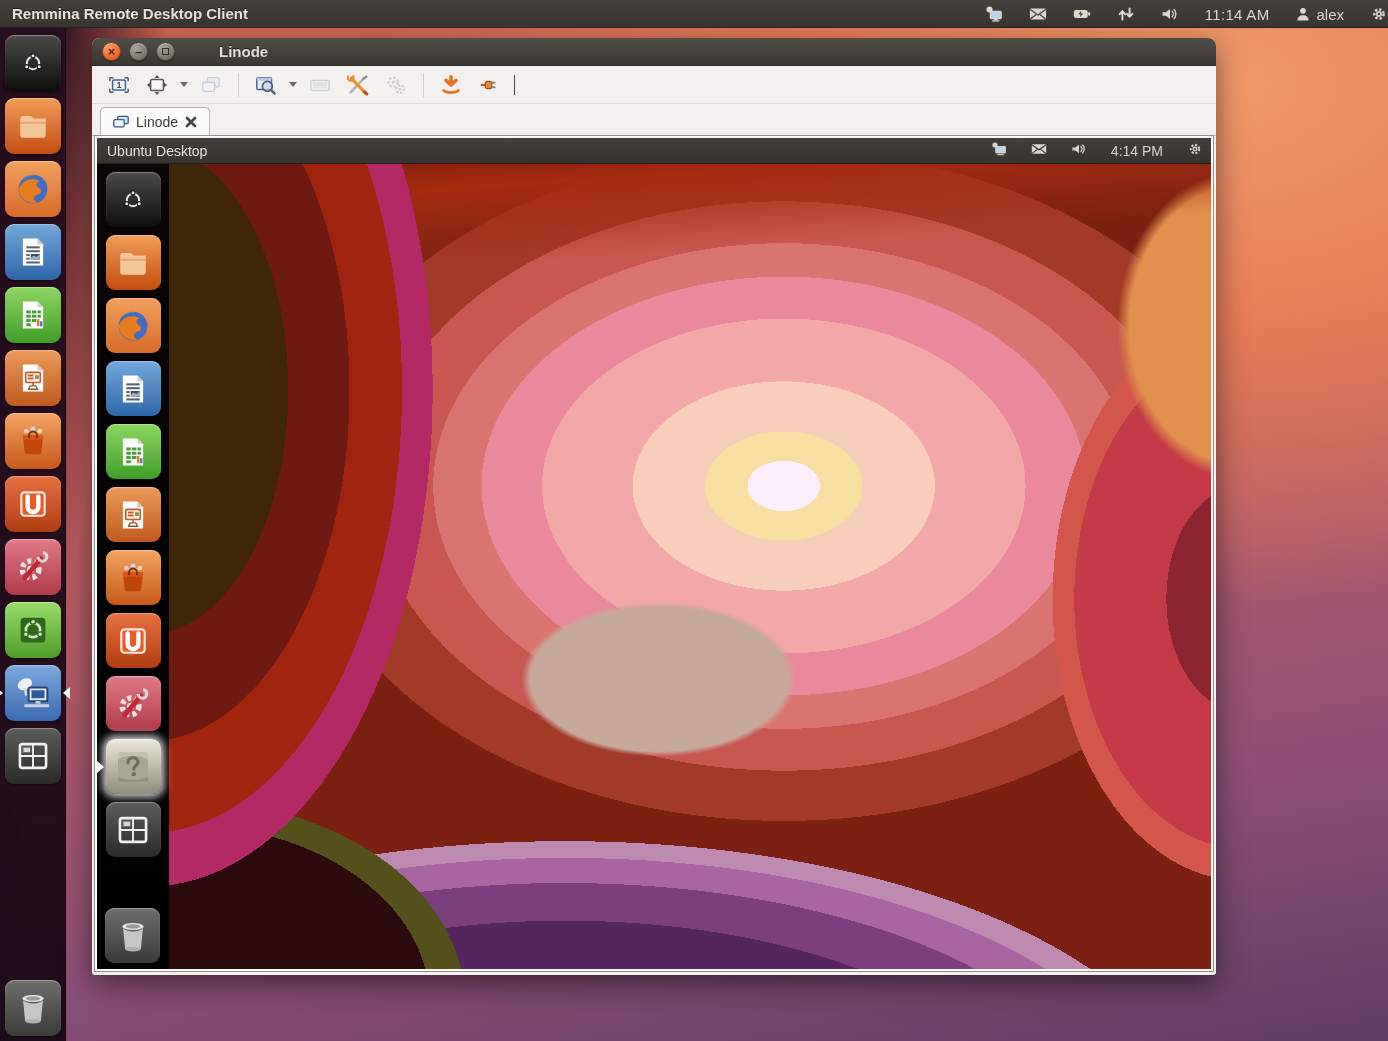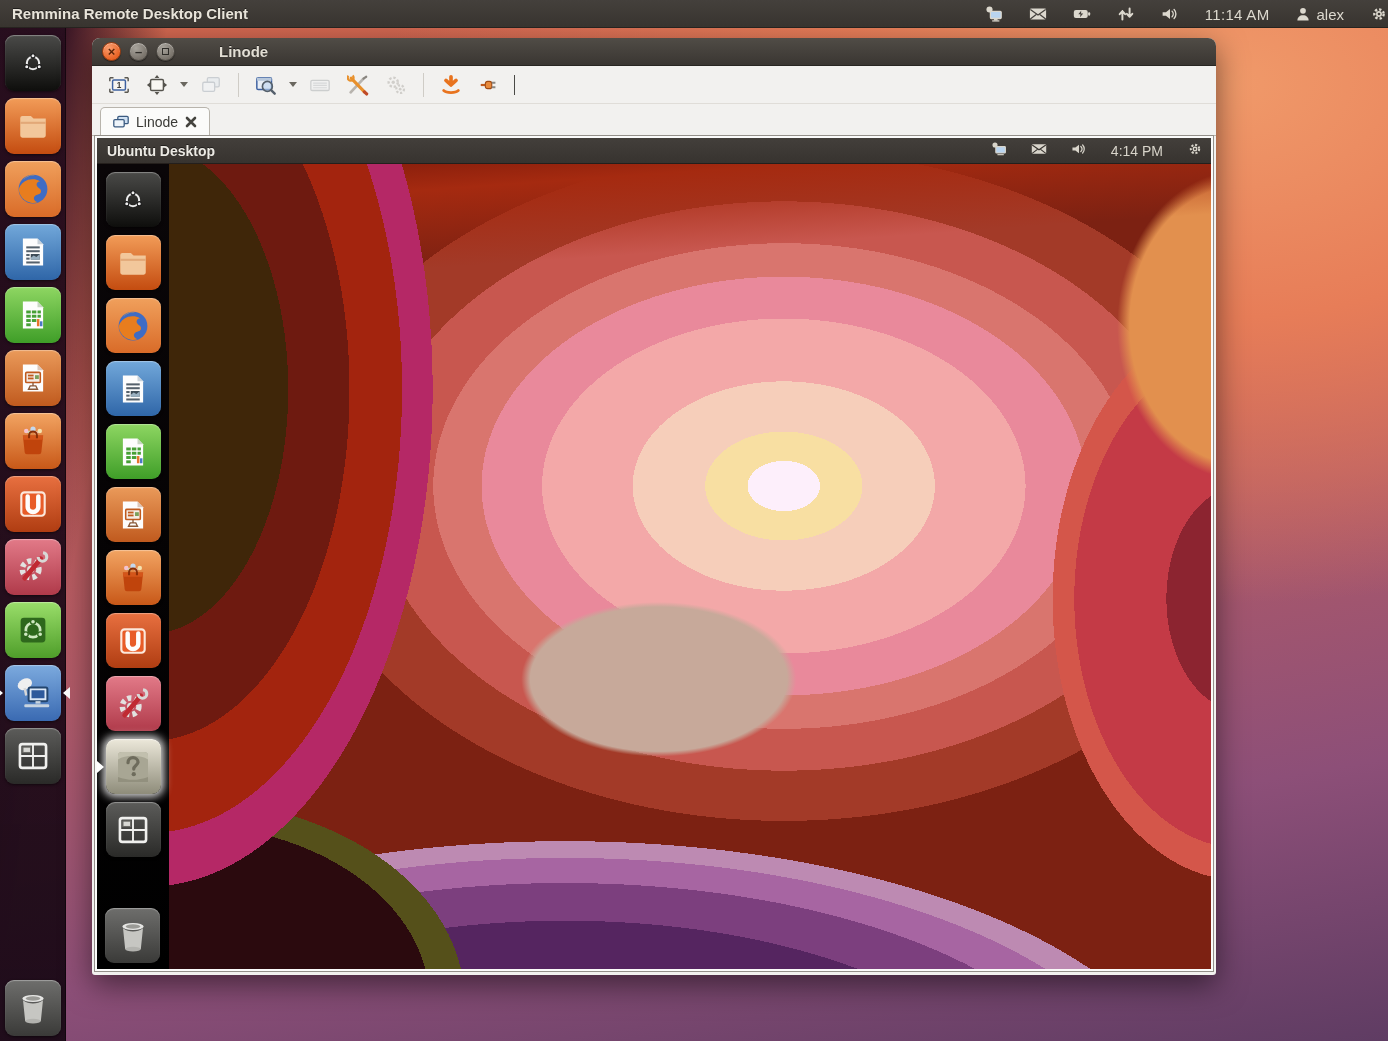--- a/index.html
+++ b/index.html
@@ -112,21 +112,21 @@
 
   .remote-frame {
     flex:1; margin:0 3px 4px 3px; border:2px solid #fbfbfa; outline:1px solid #94908a;
     display:flex; flex-direction:column; overflow:hidden; background:#000;
   }
   .remote-panel {
     height:26px; background:linear-gradient(#433f3b,#37332f);
     display:flex; align-items:center; color:#eceae4; flex:0 0 26px;
     border-bottom:1px solid #241f1c;
   }
-  .remote-panel .rtitle { font-weight:bold; font-size:14px; padding-left:10px; flex:1;
+  .remote-panel .rtitle { font-weight:normal; font-size:14px; padding-left:10px; flex:1;
     text-shadow:0 -1px 0 rgba(0,0,0,.5); }
   .rtray { display:flex; align-items:center; gap:24px; padding-right:8px; }
   .rtray .clock { font-size:14px; color:#d8d4ca; }
 
   .remote-body { flex:1; position:relative; background:#050505; }
   .remote-launcher { position:absolute; left:0; top:0; width:72px; height:100%;
     background:linear-gradient(180deg,#0a0608,#000); }
   .remote-launcher .li { width:55px; height:55px; margin:8px auto 0 auto; }
   .remote-trash { position:absolute; bottom:6px; left:8px; margin:0; }
 

